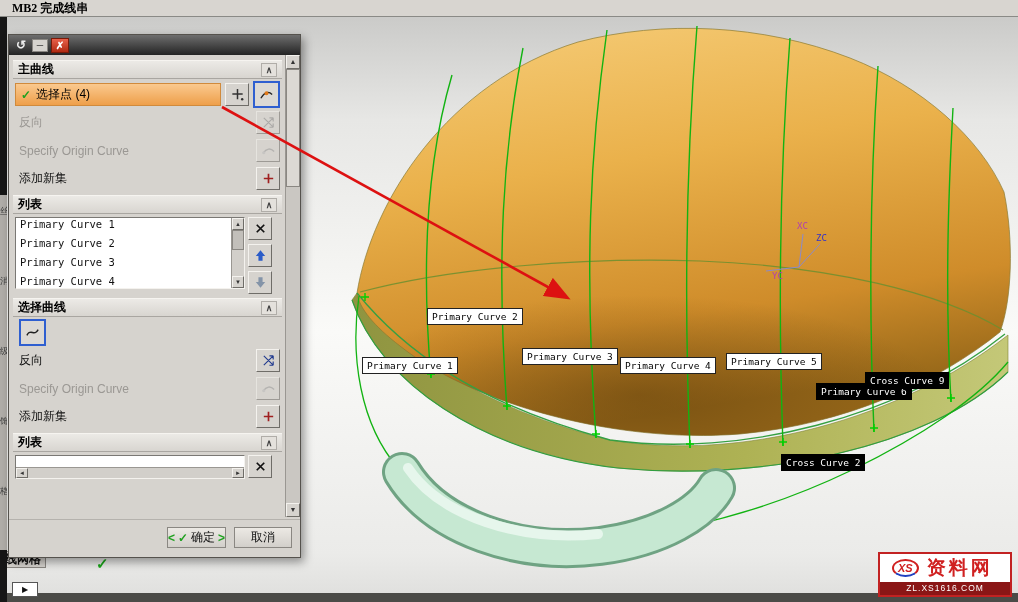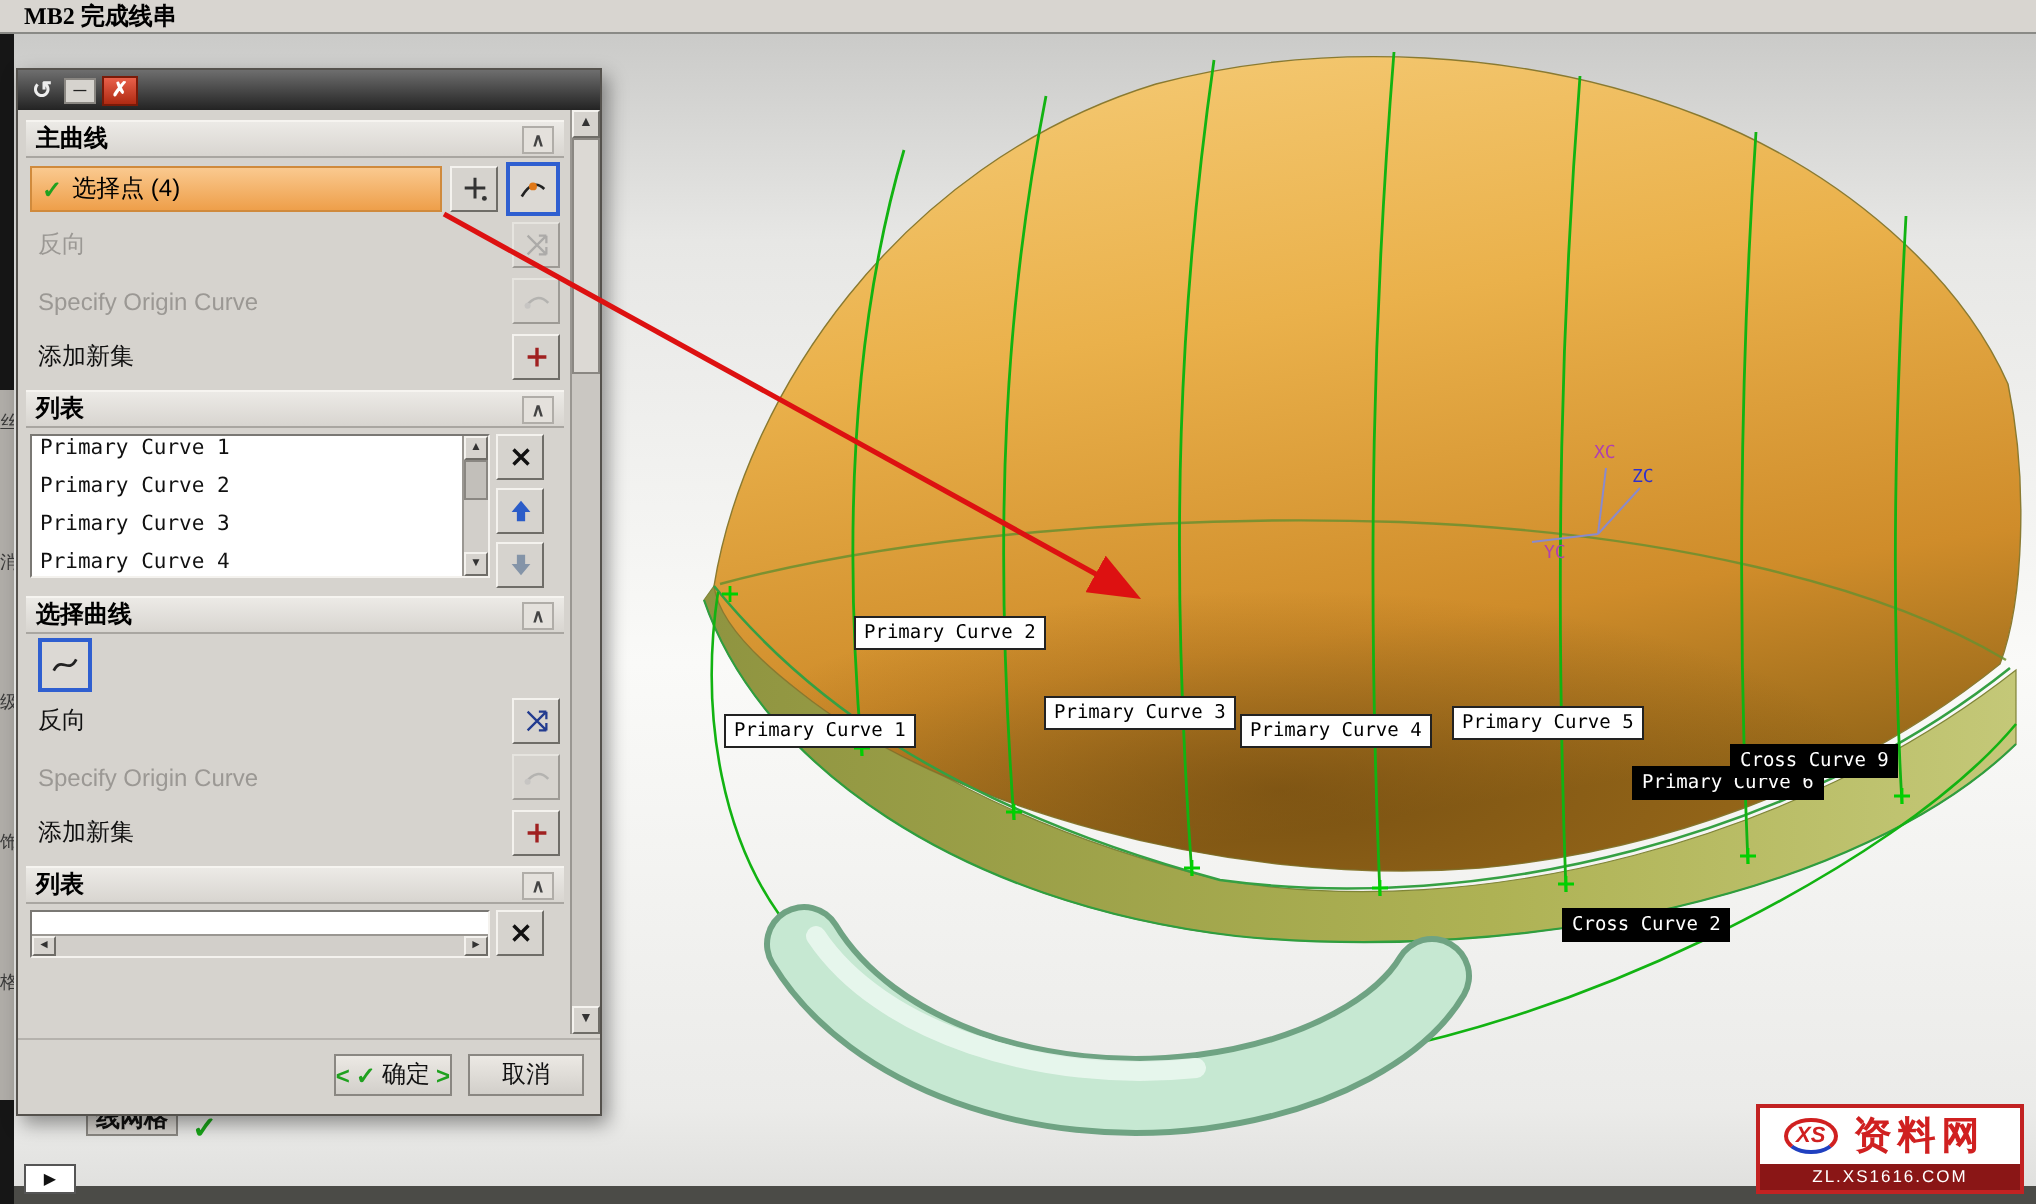--- a/index.html
+++ b/index.html
@@ -75,21 +75,21 @@
   .lb-hscroll .sb-arrow {width:12px; height:10px; line-height:8px;}
   .side-btns {width:32px; display:flex; flex-direction:column; align-items:flex-start; margin-left:3px; gap:4px;}
   .btn-row {display:flex; justify-content:flex-end; gap:8px; padding:7px 8px 9px; border-top:1px solid #b5b2ad; margin-top:2px;}
   .pbtn {min-width:58px; height:21px; background:linear-gradient(180deg,#ece9e4,#d2cfca);
          border:1px solid #8a8782; display:flex; align-items:center; justify-content:center; gap:3px; font-size:12px; color:#111;}
   .green {color:#1fa11f; font-weight:bold;}
   
   .arrow-overlay {position:absolute; left:0; top:0; width:1018px; height:602px; z-index:6; pointer-events:none;}
   
   .frag-title {position:absolute; left:0; top:551px; height:17px; background:#d6d3ce; border:1px solid #8a8782;
-               font-size:12px; font-weight:bold; color:#111; padding:0 4px; line-height:15px; z-index:1;margin-left:43px;}
+               font-size:12px; font-weight:bold; color:#111; padding:0 4px; line-height:15px; z-index:1;}
   .frag-check {position:absolute; left:96px; top:555px; color:#19a519; font-size:15px; font-weight:bold; z-index:1;}
   .expand-box {position:absolute; left:12px; top:582px; width:26px; height:15px; background:#fff; border:1px solid #555;
                font-size:8px; text-align:center; line-height:13px; color:#111; z-index:2;}
   .bottom-bar {position:absolute; left:0; right:0; bottom:0; height:9px; background:#4b4b47; z-index:1;}
   
   .wm {position:absolute; left:878px; top:552px; width:134px; height:45px; background:#fff;
        border:2px solid #c22222; z-index:7; display:flex; flex-direction:column;}
   .wm-top {flex:1; display:flex; align-items:center; gap:8px; padding:1px 12px;}
   .wm-logo {border:2px solid #d02020; border-bottom-color:#2040c0; border-radius:50%; color:#d02020;
             font-style:italic; font-weight:bold; font-size:11px; padding:0 4px; line-height:14px;}

